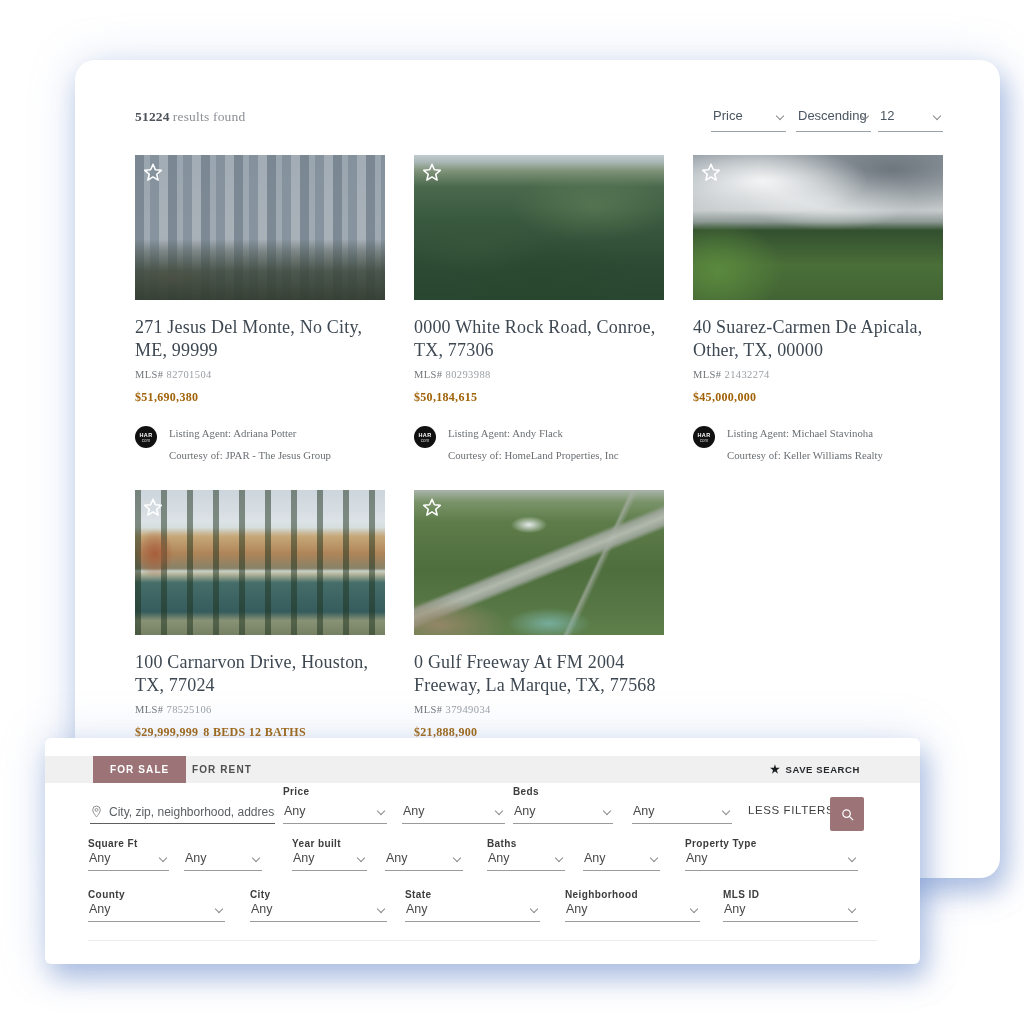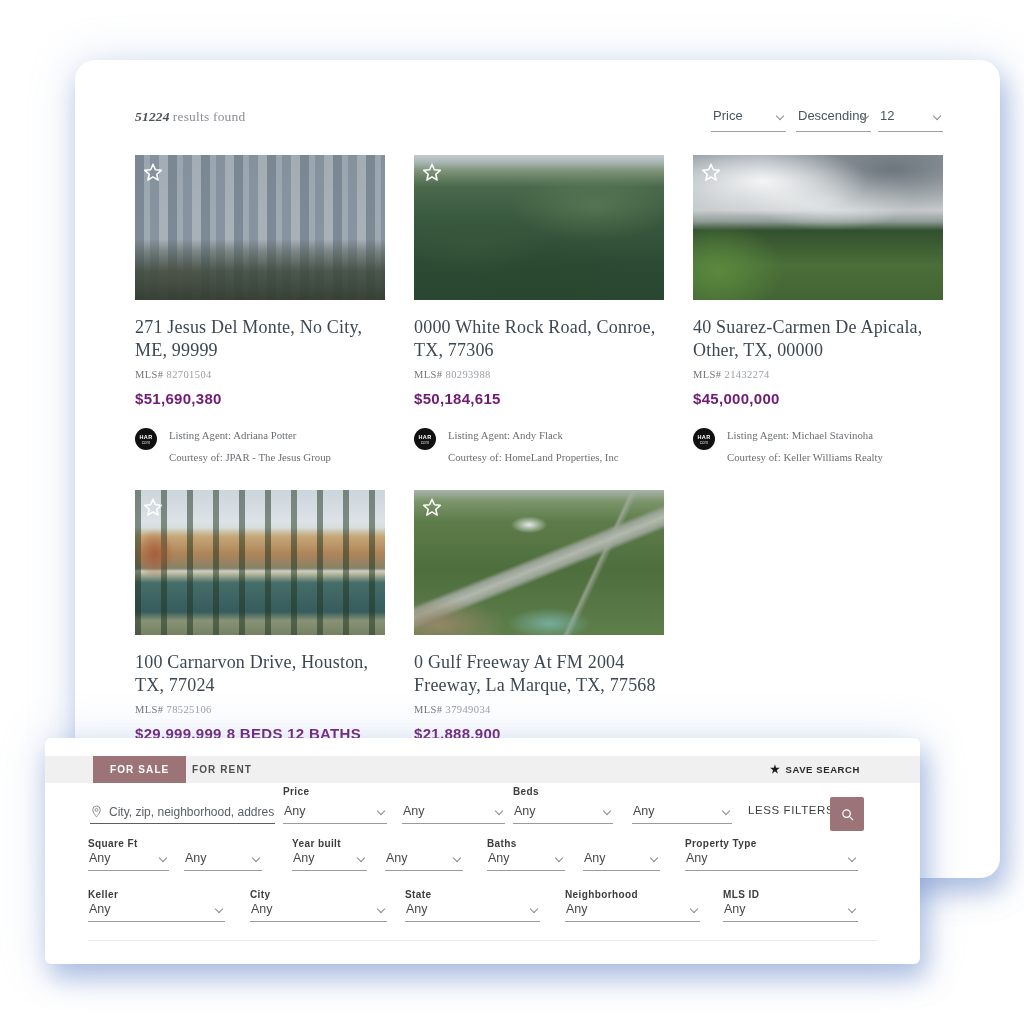--- a/index.html
+++ b/index.html
@@ -14,40 +14,40 @@
 
   
   .card{position:absolute;background:#fff;border-radius:20px;
         box-shadow:6px 14px 26px rgba(118,148,205,.55), 0 2px 46px rgba(140,168,218,.30);}
   #results-card{left:75px;top:60px;width:925px;height:818px;}
   #filter-card{left:45px;top:738px;width:875px;height:226px;border-radius:6px;z-index:5;}
 
   
   .results-line{position:absolute;left:60px;top:49px;font-family:"Liberation Serif",serif;
                 font-size:13.5px;color:#8b8f94;letter-spacing:.2px;}
-  .results-line .count{font-weight:bold;color:#4e5359;margin-right:3px;font-style:italic;}
+  .results-line .count{font-weight:bold;color:#4e5359;margin-right:3px;}
   .sorts{position:absolute;right:57px;top:46px;display:flex;}
   .sort{position:relative;height:26px;border-bottom:1px solid #9aa1a8;font-size:13px;color:#4a5560;}
   .sort .sel-val{position:absolute;left:2px;top:2px;font-size:13px;color:#4a5560;}
   .sort-w1{width:75px;} .sort-w2{width:75px;margin-left:10px;} .sort-w3{width:65px;margin-left:7px;}
 
   
   .grid{position:absolute;left:60px;top:95px;width:808px;display:grid;
         grid-template-columns:250px 250px 250px;column-gap:29px;}
   .listing{position:relative;}
   .row1{height:335px;}
   .photo{height:145px;position:relative;background-repeat:no-repeat;}
   .fav{position:absolute;top:7px;left:7px;width:22px;height:22px;cursor:pointer;}
   .addr{margin:16px 0 7px;font-family:"Liberation Serif",serif;font-weight:normal;
         font-size:18px;line-height:23px;color:#3e4852;letter-spacing:.2px;}
   .mls{font-family:"Liberation Serif",serif;font-size:10.5px;color:#72767a;
        letter-spacing:.4px;margin-bottom:10px;}
   .mls-num{color:#9ba0a5;}
-  .price-row{font-family:Liberation Sans, sans-serif;font-weight:bold;font-size:15px;
-             color:#701a75;letter-spacing:.3px;}
+  .price-row{font-family:Liberation Serif, serif;font-weight:bold;font-size:12px;
+             color:#a16207;letter-spacing:.3px;}
   .bb{margin-left:5px;}
   .agent{margin-top:21px;display:flex;gap:12px;align-items:flex-start;}
   .har{width:22px;height:22px;border-radius:50%;background:#101010;color:#fff;flex:0 0 22px;
        display:flex;flex-direction:column;align-items:center;justify-content:center;}
   .har .l1{font-size:5.5px;font-weight:bold;letter-spacing:.4px;line-height:6px;}
   .har .l2{font-size:4.5px;color:#cfcfcf;line-height:5px;}
   .agent-lines{font-family:"Liberation Serif",serif;font-size:10.8px;color:#6b6f73;padding-top:2px;}
   .agent-lines div{margin-bottom:11px;line-height:1;}
 
   
@@ -346,21 +346,21 @@
     <span class="sel-val">Any</span>
     <span class="chev"></span>
   </div>
 
   <label class="flabel" style="left:640px;top:100px">Property Type</label>
   <div class="sel" style="left:640px;top:109px;width:173px">
     <span class="sel-val">Any</span>
     <span class="chev"></span>
   </div>
 
-  <label class="flabel" style="left:43px;top:151px">Keller</label>
+  <label class="flabel" style="left:43px;top:151px">County</label>
   <div class="sel" style="left:43px;top:160px;width:137px">
     <span class="sel-val">Any</span>
     <span class="chev"></span>
   </div>
 
   <label class="flabel" style="left:205px;top:151px">City</label>
   <div class="sel" style="left:205px;top:160px;width:137px">
     <span class="sel-val">Any</span>
     <span class="chev"></span>
   </div>

